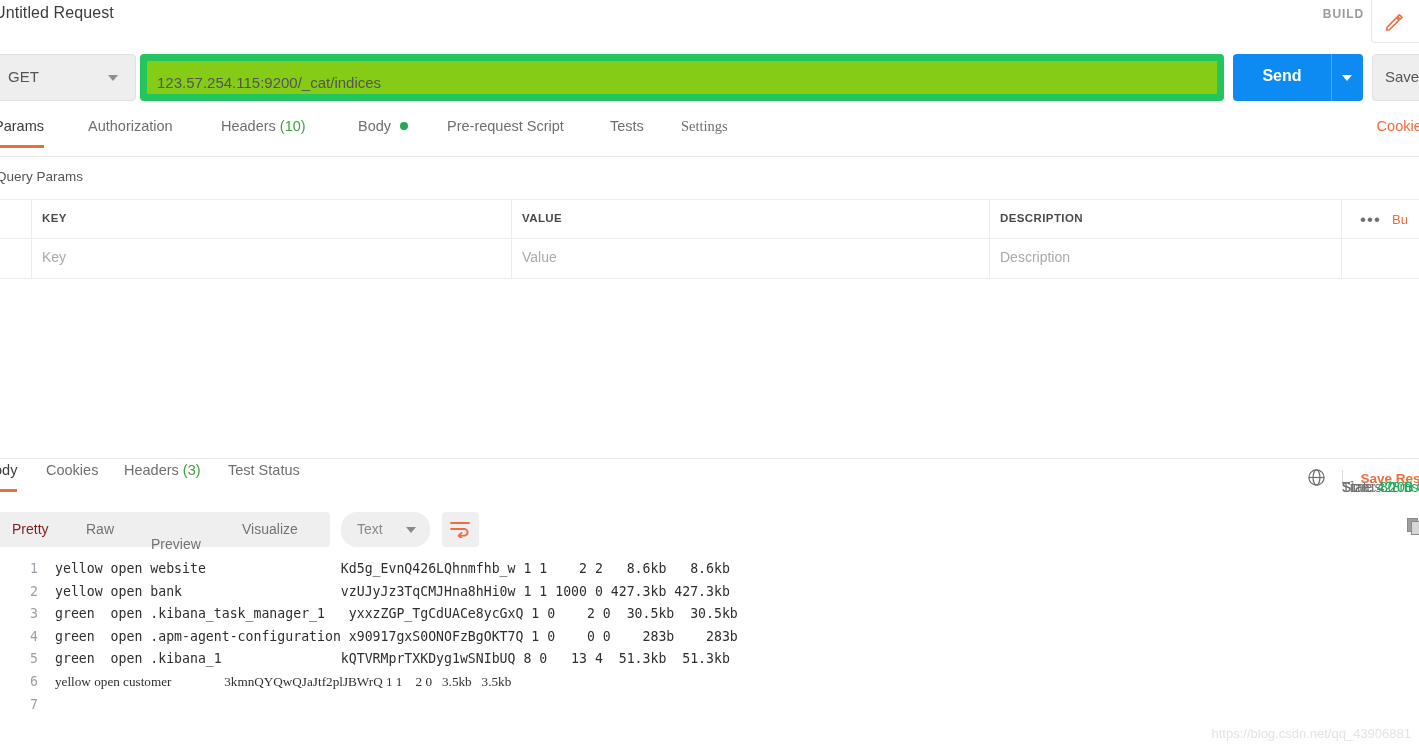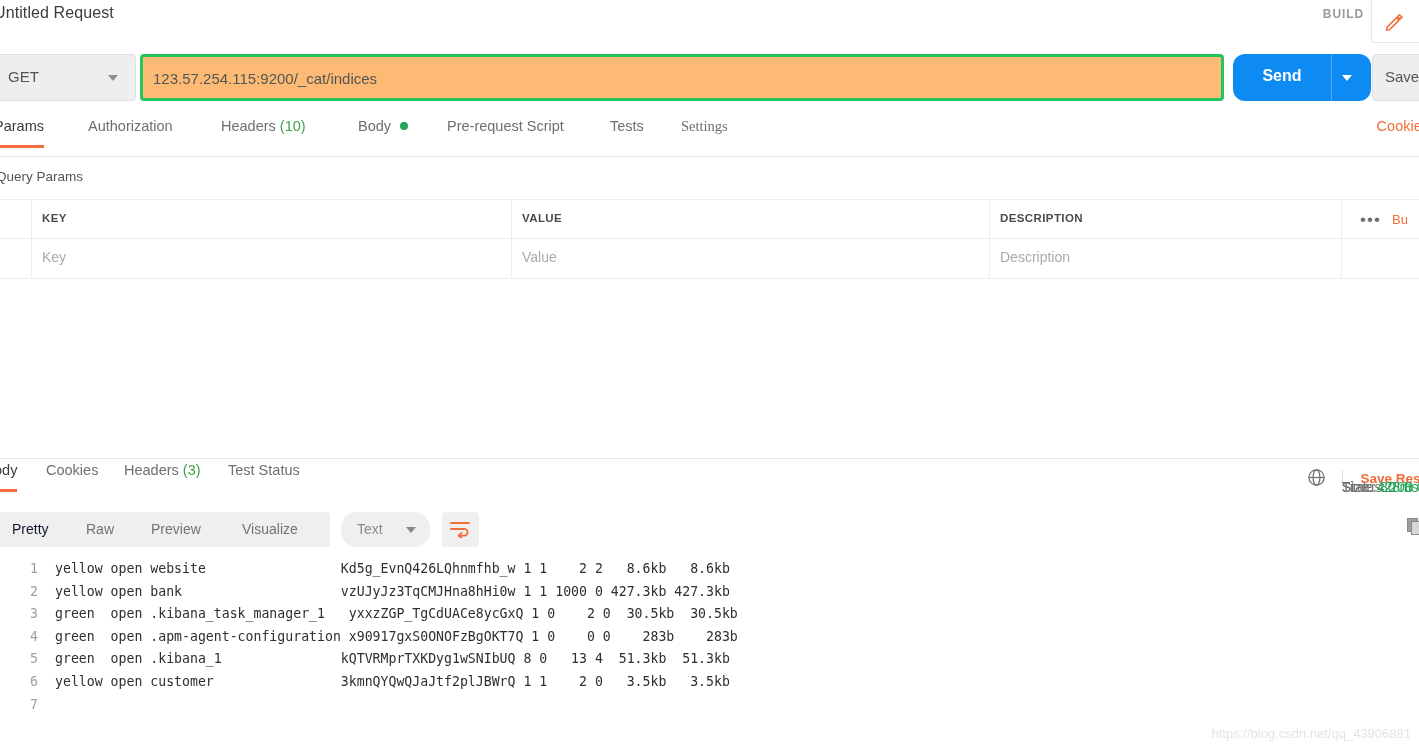--- a/index.html
+++ b/index.html
@@ -17,23 +17,23 @@
   .req-title{position:absolute;left:-6px;top:4px;font-size:16px;color:#3c3c3c;letter-spacing:.1px;}
   .build-label{position:absolute;right:55px;top:7px;font-size:12px;color:#9b9b9b;letter-spacing:.9px;font-weight:600;}
   .edit-tab{position:absolute;right:0;top:-14px;width:48px;height:57px;background:#fff;border:1px solid #e6e6e6;border-top:none;border-right:none;border-radius:0 0 0 4px;box-sizing:border-box;}
   .edit-tab svg{position:absolute;left:12px;top:26px;}
 
   
   .urlbar{position:absolute;left:0;top:54px;height:47px;}
   .method{position:absolute;left:-12px;top:0;width:148px;height:47px;background:#eee;border:1px solid #e0e0e0;border-radius:4px;box-sizing:border-box;}
   .method-label{position:absolute;left:19px;top:13px;font-size:15px;color:#555;}
   .method-caret{position:absolute;right:17px;top:20px;width:0;height:0;border-left:5px solid transparent;border-right:5px solid transparent;border-top:6px solid #8d8d8d;}
-  .urlfield{position:absolute;left:140px;top:0;width:1084px;height:47px;background:#fdba74;border:3px solid #22c55e;border-radius:4px;box-sizing:border-box;}
+  .urlfield{position:absolute;left:140px;top:0;width:1084px;height:47px;background:#84cc16;border:7px solid #22c55e;border-radius:4px;box-sizing:border-box;}
   .url-text{position:absolute;left:10px;top:13px;font-size:15px;color:#555;}
-  .sendbtn{position:absolute;left:1233px;top:0;width:130px;height:47px;background:#0d8bf2;border-radius:12px;padding-left:8px;}
+  .sendbtn{position:absolute;left:1233px;top:0;width:130px;height:47px;background:#0d8bf2;border-radius:4px;}
   .sendbtn .lbl{position:absolute;left:0;top:13px;width:98px;text-align:center;color:#fff;font-size:16px;font-weight:bold;}
   .sendbtn .divider{position:absolute;left:98px;top:0;width:1px;height:47px;background:rgba(255,255,255,.28);}
   .sendbtn .caret{position:absolute;left:109px;top:21px;width:0;height:0;border-left:5px solid transparent;border-right:5px solid transparent;border-top:6px solid #fff;}
   .savebtn{position:absolute;left:1372px;top:0;width:90px;height:47px;background:#eee;border:1px solid #e0e0e0;border-radius:4px;box-sizing:border-box;}
   .savebtn .lbl{position:absolute;left:12px;top:13px;font-size:15px;color:#555;text-align:right;}
 
   
   .reqtabs{position:absolute;left:0;top:118px;width:1419px;height:38px;border-bottom:1px solid #e8e8e8;}
   .rtab{position:absolute;top:0;font-size:14.5px;color:#6f6f6f;white-space:nowrap;}
   .rtab.active{color:#3c3c3c;}
@@ -68,21 +68,21 @@
   .statusbar .seg{margin-right:16px;}
   .statusbar .v{color:#26a65b;}
   .vbar{display:inline-block;width:1px;height:16px;background:#ddd;vertical-align:-3px;margin-right:14px;}
   .saveresp{color:#f26b3a;font-weight:600;}
   .globe{position:absolute;left:-35px;top:-2px;}
 
   
   .bodybar{position:absolute;left:0;top:512px;width:1419px;height:35px;}
   .segctl{position:absolute;left:-10px;top:0;height:35px;background:#efefef;border-radius:4px;}
   .seg{position:absolute;top:9px;font-size:14px;color:#737373;}
-  .seg.active{color:#0f172a;}
+  .seg.active{color:#7f1d1d;}
   .langsel{position:absolute;left:341px;top:0;width:89px;height:35px;background:#efefef;border-radius:16px;}
   .langsel .lbl{position:absolute;left:16px;top:9px;font-size:14px;color:#8a8a8a;}
   .langsel .caret{position:absolute;right:14px;top:15px;width:0;height:0;border-left:5px solid transparent;border-right:5px solid transparent;border-top:6px solid #8a8a8a;}
   .wrapbtn{position:absolute;left:442px;top:0;width:37px;height:35px;background:#efefef;border-radius:4px;}
   .copybtn{position:absolute;right:-4px;top:6px;}
 
   
   .code{position:absolute;left:0;top:558px;width:1419px;height:160px;
         font-family:"DejaVu Sans Mono", monospace;font-size:13.2px;line-height:22.6px;}
   .ln{position:absolute;left:18px;width:20px;text-align:right;color:#9aa0a6;}
@@ -213,21 +213,21 @@
     <span class="seg"><span>Time:</span> <span class="v">80 ms</span></span>
     <span class="seg"><span>Size:</span> <span class="v">428 B</span></span>
     <span class="vbar"></span>
     <span class="saveresp">Save Respo</span>
   </div>
 
   <div class="bodybar">
     <div class="segctl" style="width:340px;">
       <span class="seg active" style="left:22px;">Pretty</span>
       <span class="seg" style="left:96px;">Raw</span>
-      <span class="seg" style="left:161px;">Preview</span>
+      <span class="seg" style="left:161px;margin-top:15px;">Preview</span>
       <span class="seg" style="left:252px;">Visualize</span>
     </div>
     <div class="langsel">
       <span class="lbl">Text</span>
       <span class="caret"></span>
     </div>
     <div class="wrapbtn">
       <svg width="21" height="17" viewBox="0 0 21 17" style="position:absolute;left:8px;top:9px;">
         <line x1="1" y1="2" x2="19" y2="2" stroke="#f26b3a" stroke-width="1.8" stroke-linecap="round"></line>
         <path d="M1 8 H15 a3.4 3.4 0 0 1 0 6.6 H9" fill="none" stroke="#f26b3a" stroke-width="1.8" stroke-linecap="round"></path>
@@ -256,21 +256,21 @@
     <div>
       <span class="ln" style="top:67.8px;">4</span>
       <span class="cl" style="top:67.8px;">green  open .apm-agent-configuration x90917gxS0ONOFzBgOKT7Q 1 0    0 0    283b    283b</span>
     </div>
     <div>
       <span class="ln" style="top:90.4px;">5</span>
       <span class="cl" style="top:90.4px;">green  open .kibana_1               kQTVRMprTXKDyg1wSNIbUQ 8 0   13 4  51.3kb  51.3kb</span>
     </div>
     <div>
       <span class="ln" style="top:113px;">6</span>
-      <span class="cl" style="top:113px;">yellow open customer                3kmnQYQwQJaJtf2plJBWrQ 1 1    2 0   3.5kb   3.5kb</span>
+      <span class="cl" style="top:113px;font-family:Liberation Serif, serif;">yellow open customer                3kmnQYQwQJaJtf2plJBWrQ 1 1    2 0   3.5kb   3.5kb</span>
     </div>
     <div>
       <span class="ln" style="top:135.6px;">7</span>
       <span class="cl" style="top:135.6px;"></span>
     </div>
   </div>
 
   <div class="watermark">https://blog.csdn.net/qq_43906881</div>
 </div>
 

